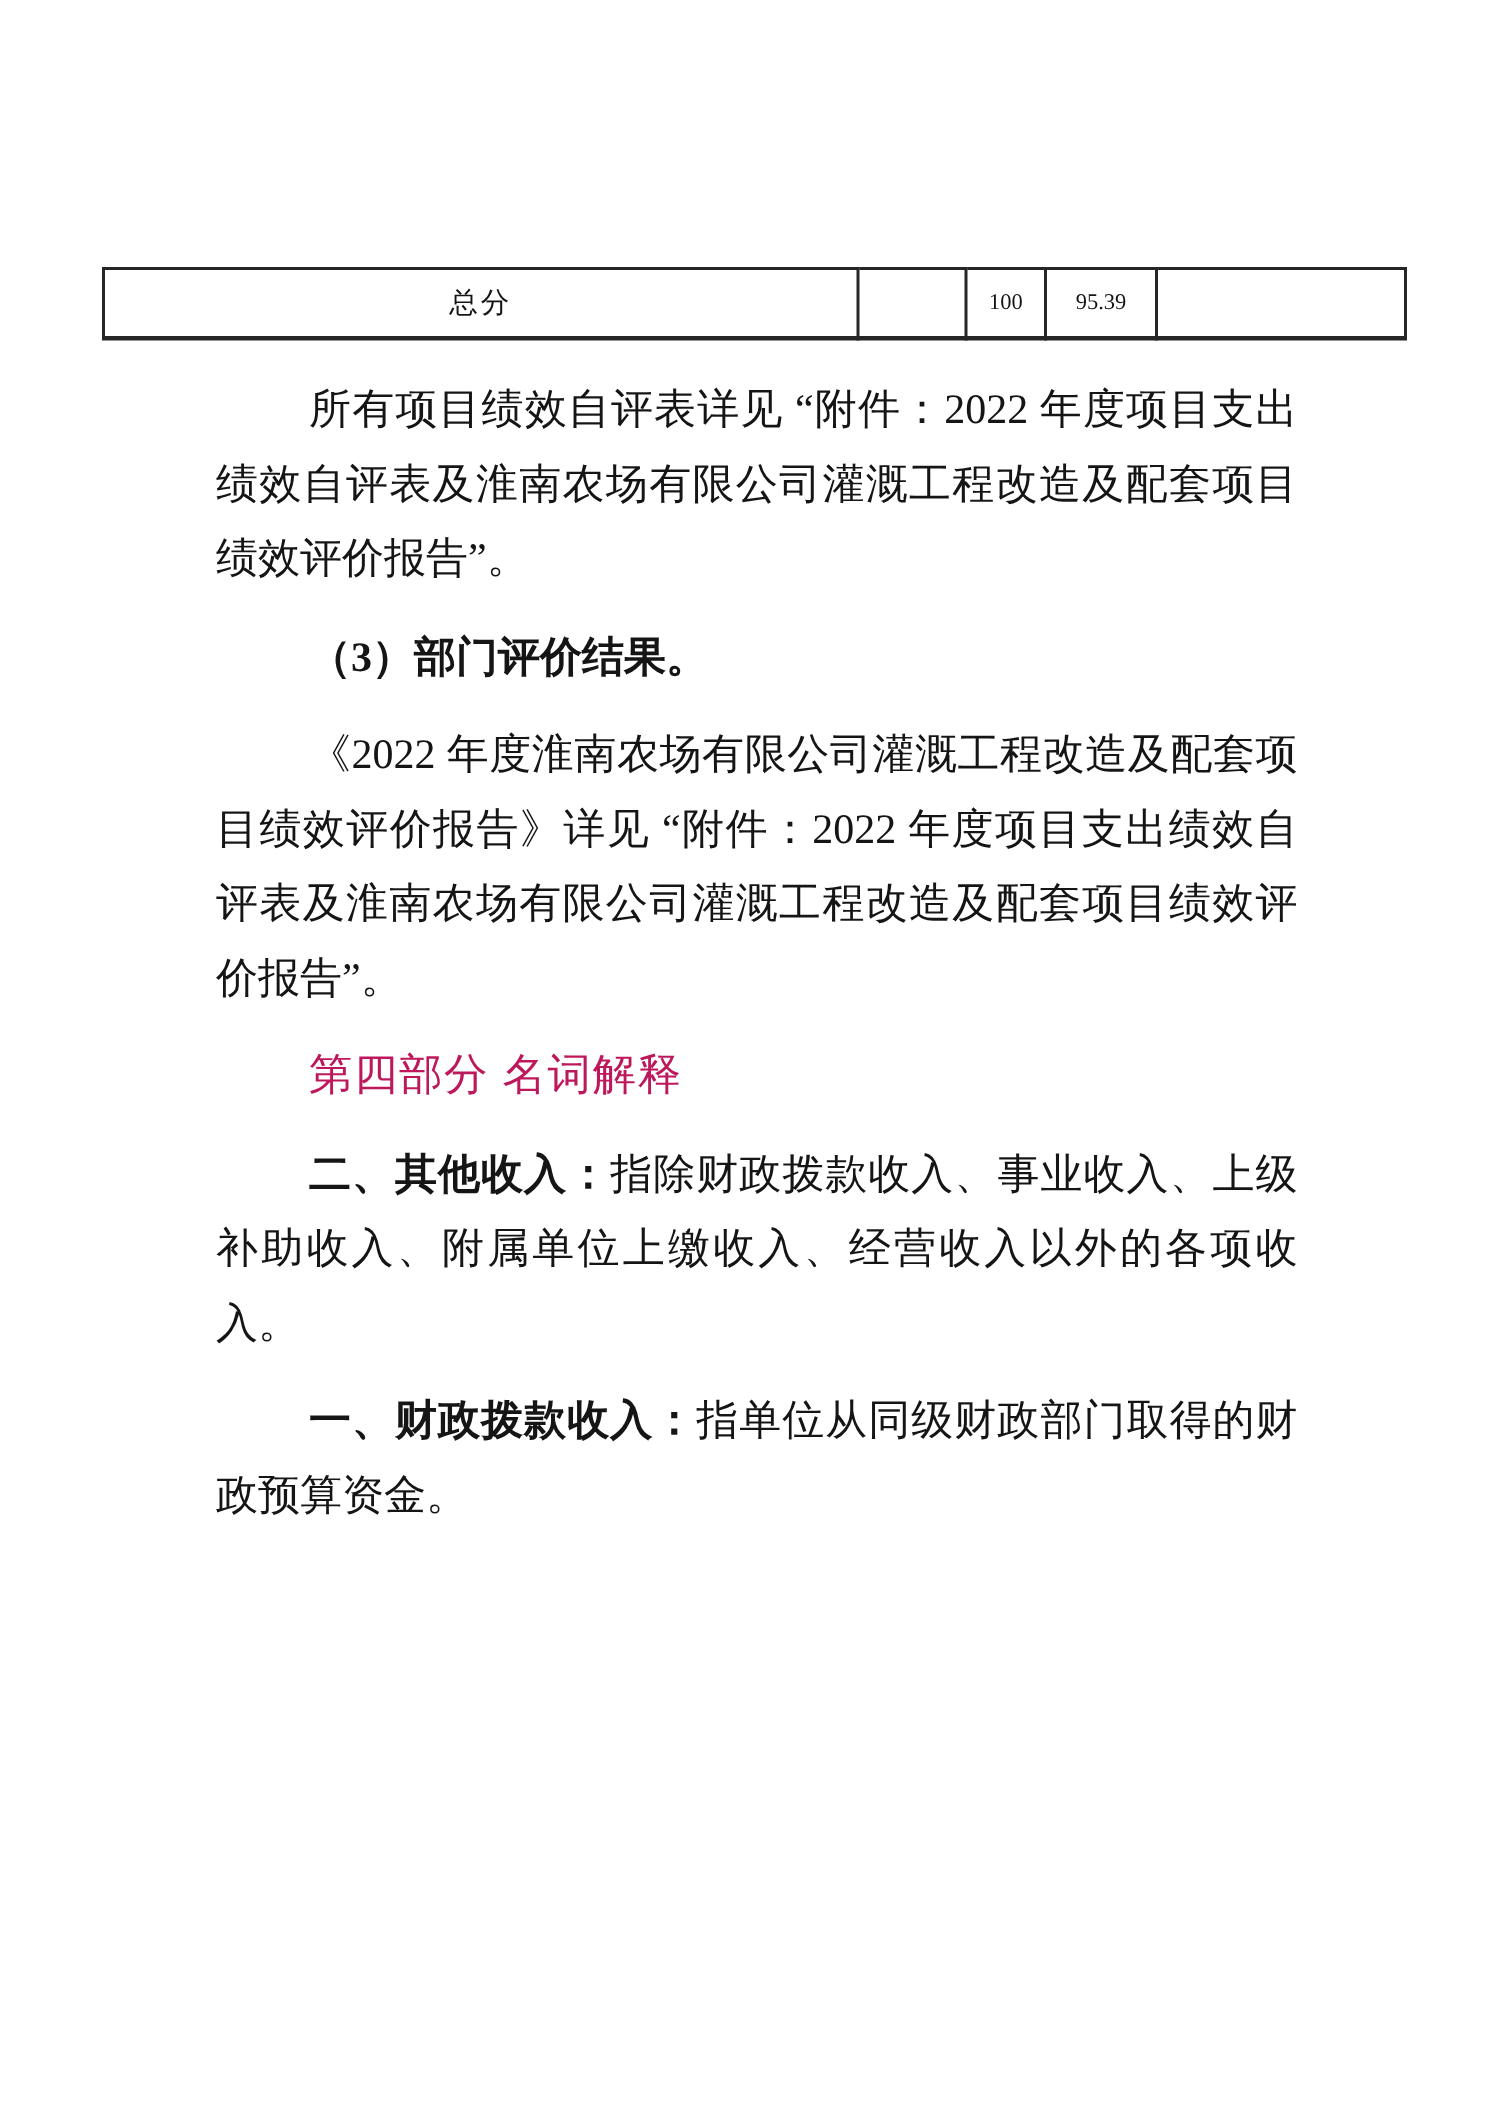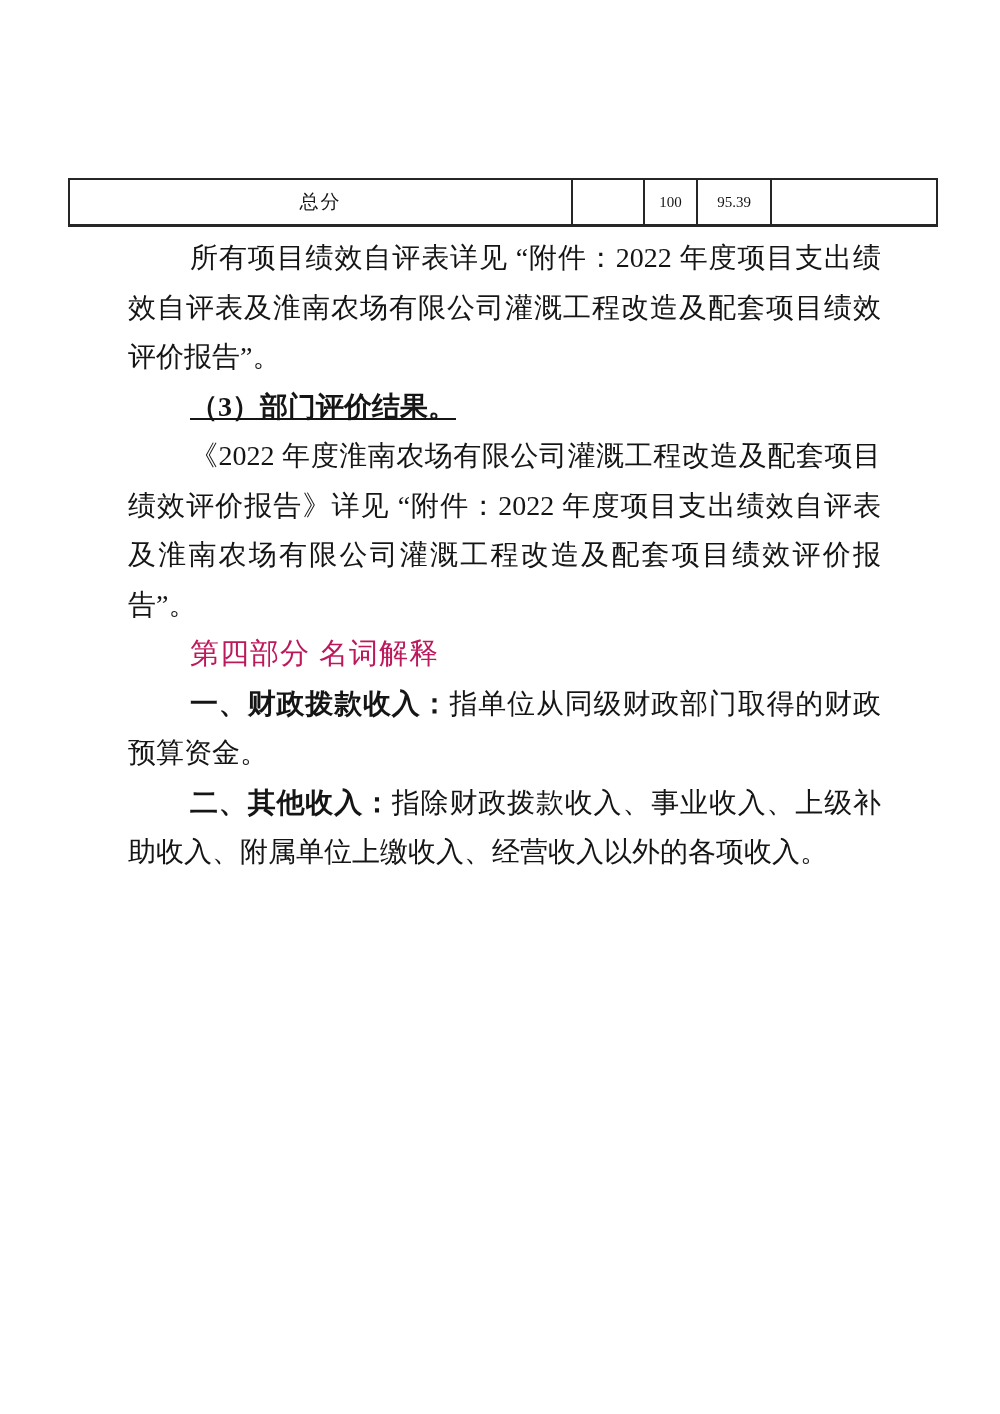--- a/index.html
+++ b/index.html
@@ -45,27 +45,26 @@
     position: absolute;
     left: 128px;
     top: 233px;
     width: 753px;
     font-size: 28px;
     line-height: 49.5px;
     text-align: justify;
     text-justify: inter-character;
   }
   .content p {
-    margin: 0;
+    margin: 16px;
     padding: 0;
     text-indent: 62px;
   }
   .para-heading {
     font-weight: bold;
-    text-decoration: underline;
   }
   .section-title {
     font-family: "Liberation Sans", "DejaVu Sans", sans-serif;
     font-size: 29px;
     color: #be185d;
     letter-spacing: 1px;
   }
   .term-lead {
     font-weight: bold;
   }
@@ -109,23 +108,23 @@
   <div class="content">
 
     <p>所有项目绩效自评表详见 “附件：2022 年度项目支出绩效自评表及淮南农场有限公司灌溉工程改造及配套项目绩效评价报告”。</p>
 
     <p class="para-heading">（3）部门评价结果。</p>
 
     <p>《2022 年度淮南农场有限公司灌溉工程改造及配套项目绩效评价报告》详见 “附件：2022 年度项目支出绩效自评表及淮南农场有限公司灌溉工程改造及配套项目绩效评价报告”。</p>
 
     <p class="section-title">第四部分 名词解释</p>
 
+    <p><span class="term-lead">二、其他收入：</span><span>指除财政拨款收入、事业收入、上级补助收入、附属单位上缴收入、经营收入以外的各项收入。</span></p>
+
     <p><span class="term-lead">一、财政拨款收入：</span><span>指单位从同级财政部门取得的财政预算资金。</span></p>
-
-    <p><span class="term-lead">二、其他收入：</span><span>指除财政拨款收入、事业收入、上级补助收入、附属单位上缴收入、经营收入以外的各项收入。</span></p>
 
 
 
 
 
   </div>
 
   <div class="page-number">-24-</div>
 
 </div>

